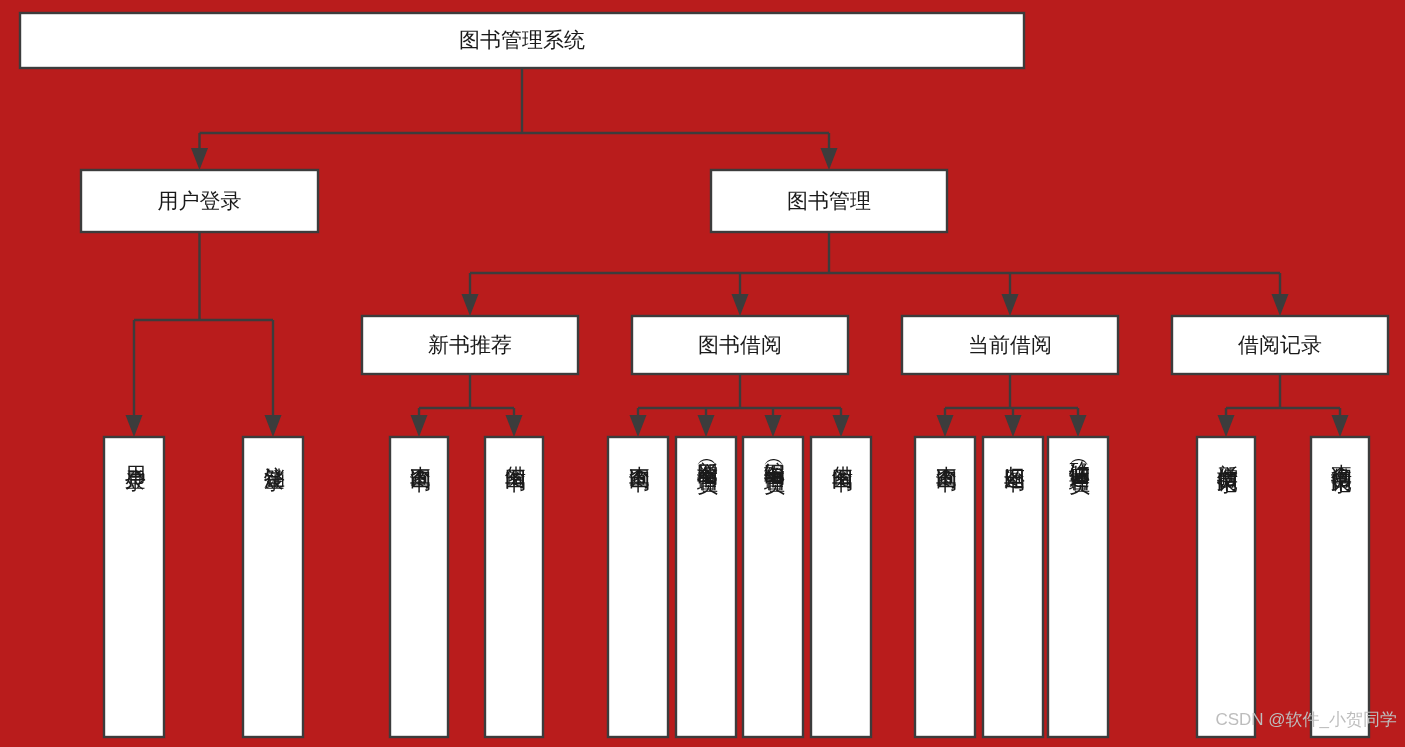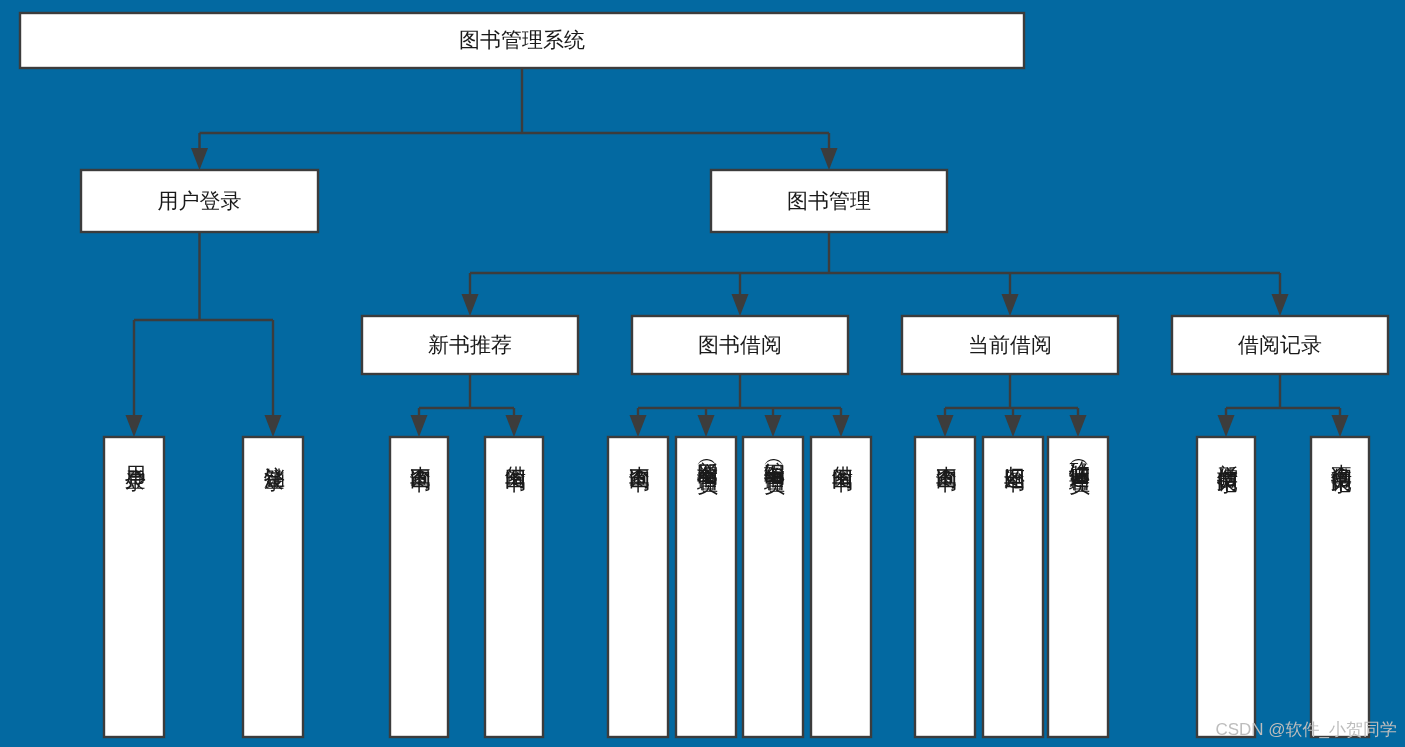--- a/index.html
+++ b/index.html
@@ -10,21 +10,21 @@
   body {
     width: 1405px;
     height: 747px;
     font-family: "Liberation Sans", "DejaVu Sans", sans-serif;
     overflow: hidden;
   }
   #diagram-root {
     position: relative;
     width: 1405px;
     height: 747px;
-    background: #0369a1;
+    background: #b91c1c;
   }
   svg#flow-svg {
     position: absolute;
     left: 0;
     top: 0;
     width: 1405px;
     height: 747px;
     display: block;
   }
   .node-box {
@@ -54,21 +54,21 @@
     font-family: "Liberation Sans", "DejaVu Sans", sans-serif;
     font-size: 21px;
     text-anchor: middle;
     dominant-baseline: middle;
     writing-mode: vertical-rl;
     letter-spacing: 2px;
   }
   .watermark-text {
     position: absolute;
     right: 8px;
-    bottom: 6px;
+    bottom: 16px;
     font-family: "Liberation Sans", "DejaVu Sans", sans-serif;
     font-size: 17px;
     color: #bdbdbd;
     white-space: nowrap;
     user-select: none;
   }
 </style>
 </head>
 <body>
 

